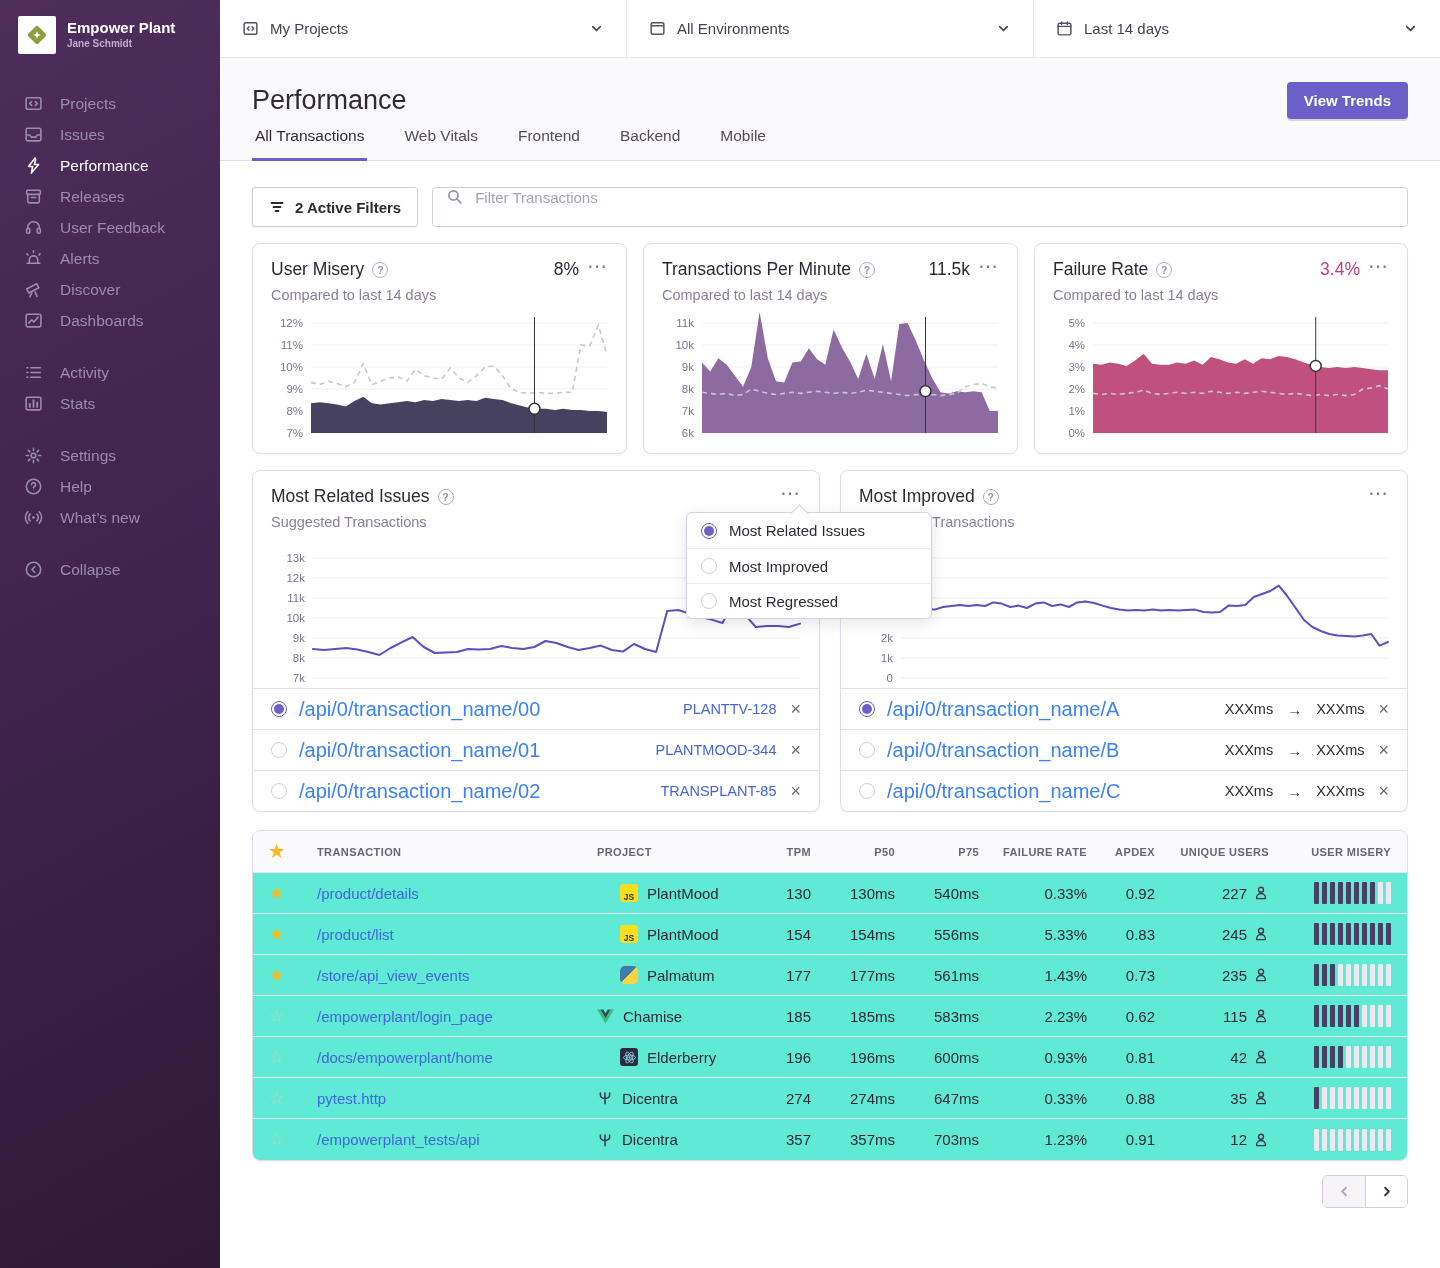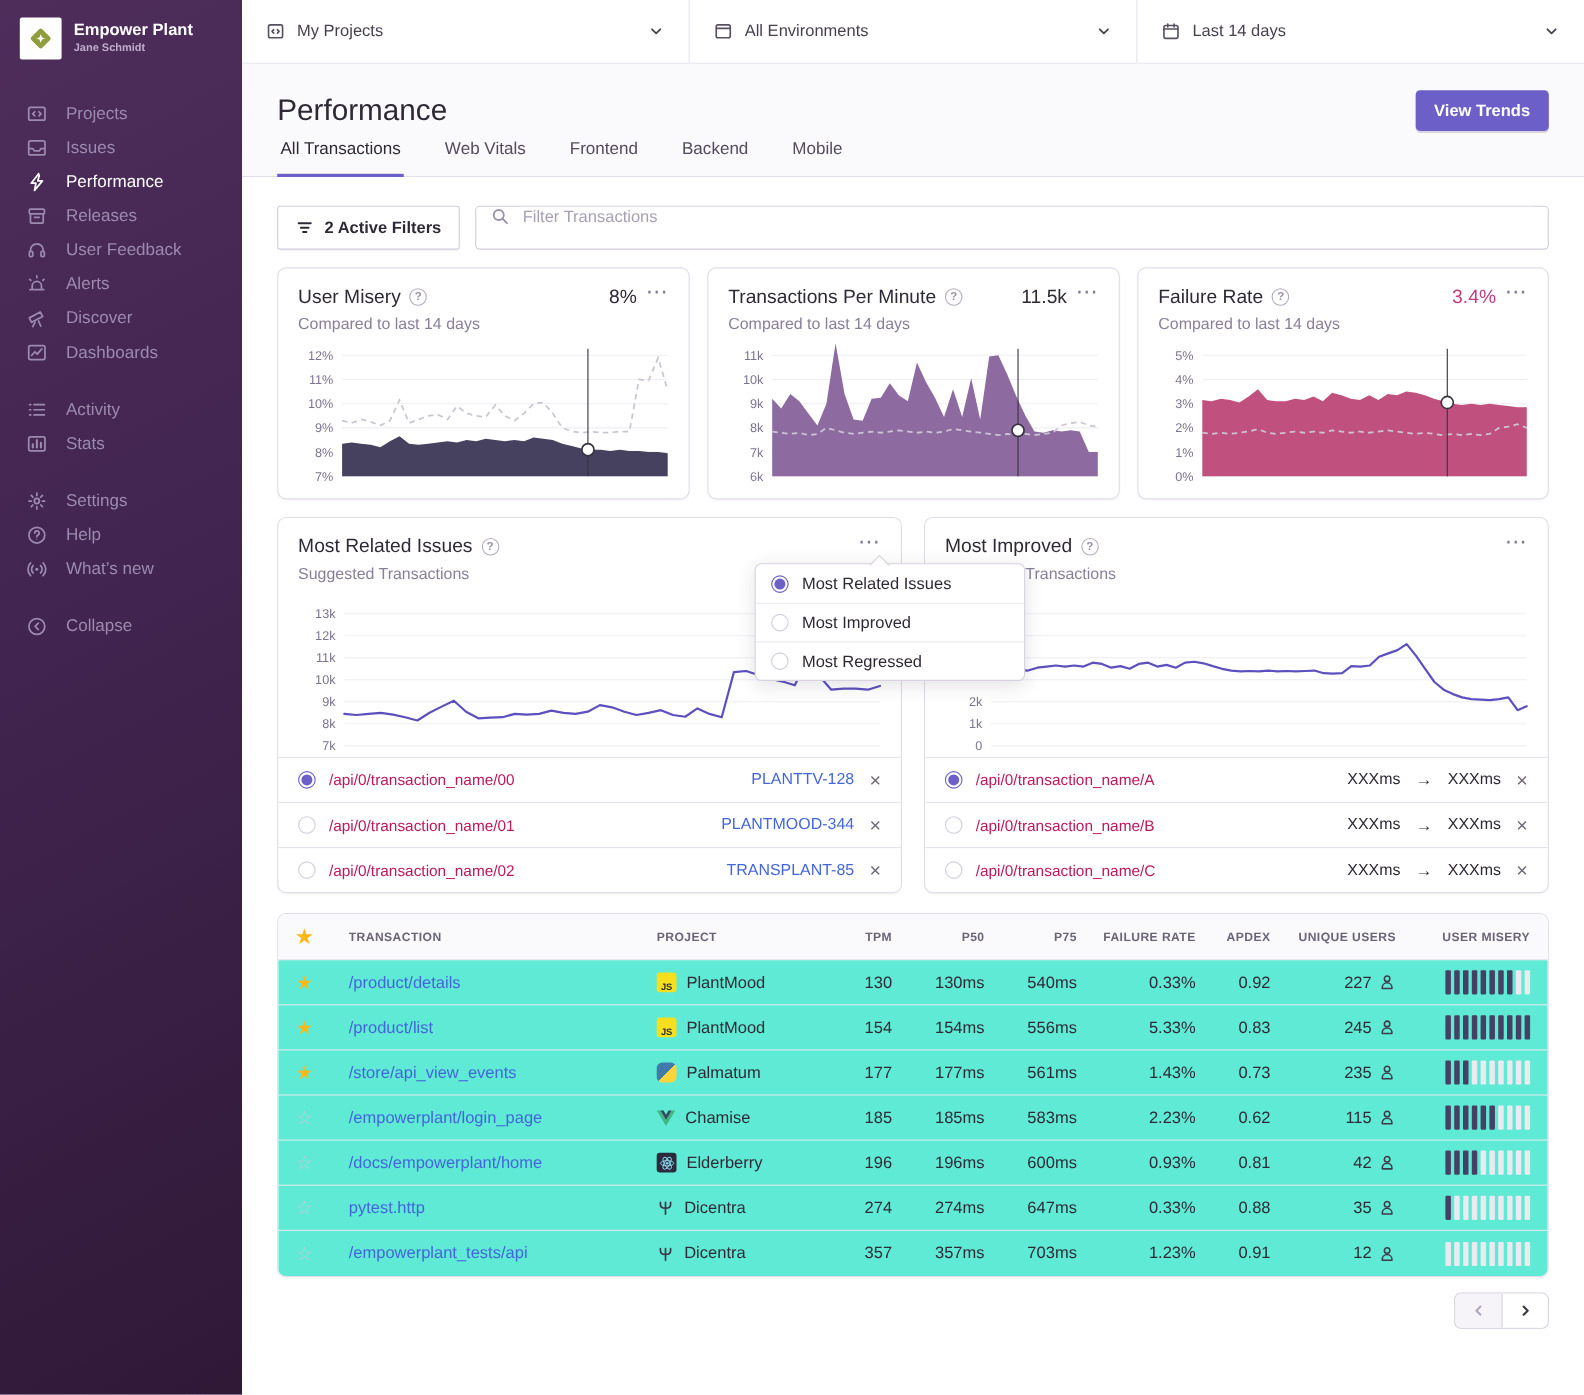--- a/index.html
+++ b/index.html
@@ -84,21 +84,21 @@
   .ccards { display:flex; gap:20px; margin-bottom:18px; position:relative; }
   .ccard { flex:1; background:#fff; border:1px solid #e2dce8; border-radius:8px; overflow:hidden;
     box-shadow:0 1px 2px rgba(60,50,70,0.04); }
   .ccard-pad { padding:15px 18px 0; }
   .ccard-head { display:flex; align-items:flex-start; gap:8px; }
   .ccard-title { font-size:17.5px; color:#2f2936; display:flex; align-items:center; gap:8px; }
   .ccard-head .ellipsis-icon { margin-left:auto; }
   .ccard-sub { font-size:14.5px; color:#8a7f99; margin-top:7px; }
   .bchart { height:150px; margin-top:8px; }
   .crow { display:flex; align-items:center; gap:12px; height:41px; padding:0 18px; border-top:1px solid #e7e1ec; }
-  .crow-link { color:#be185d; font-size:14px; text-decoration:none; cursor:pointer; }
+  .crow-link { color:#3b82f6; font-size:20px; text-decoration:none; cursor:pointer; }
   .crow-right { margin-left:auto; display:flex; align-items:center; gap:14px; }
   .issue-link { color:#4565db; font-size:14.5px; text-decoration:none; cursor:pointer; }
   .ms-val { font-size:14.5px; color:#2f2936; }
   .arrow-icon { color:#2f2936; font-size:15px; }
   .arrow-icon::before { content:"\2192"; }
   .close-icon { color:#6f6878; font-size:18px; line-height:1; cursor:pointer; background:none; border:none; padding:0; font-family:inherit; }
   .close-icon::before { content:"\00D7"; }
 
   .radio { width:16px; height:16px; border-radius:50%; border:1px solid #d3cbdd; background:#fff; flex:none;
     display:grid; place-items:center; cursor:pointer; }
@@ -121,21 +121,21 @@
     font-size:11px; font-weight:bold; color:#6b6377; letter-spacing:0.4px; }
   .t-row { height:41px; border-bottom:1px solid #edeaf1; font-size:15px; background:#5eead4; }
   .t-row:last-child { border-bottom:none; }
   .col-r { text-align:right; }
   .star { font-size:17px; color:#cfc7d8; cursor:pointer; }
   .star::before { content:"\2606"; }
   .star.filled { color:#fdb81b; }
   .star.filled::before { content:"\2605"; }
   .t-link { color:#4565db; text-decoration:none; cursor:pointer; font-size:15px; }
   .pcell { display:flex; align-items:center; gap:9px; }
-  .pi { width:18px; height:18px; border-radius:3px; flex:none; display:grid; place-items:center; }
+  .pi { width:18px; height:18px; border-radius:3px; flex:none; display:grid; place-items:center;margin-left:23px; }
   .pi-js { background:#f7df1e; color:#32322c; font-size:8.5px; font-weight:bold; align-items:end; }
   .pi-py { background:linear-gradient(135deg,#3f7cac 50%,#ffd43b 50%); border-radius:5px; }
   .pi-react { background:#2b2b3d; }
   .uu-cell { display:flex; align-items:center; justify-content:flex-end; gap:6px; }
   .bars { display:flex; gap:3px; justify-content:flex-end; }
   .bars span { width:5px; height:22px; background:#eceaf1; border-radius:1px; }
   .bars span.fill { background:#454064; }
 
   .pag-row { display:flex; justify-content:flex-end; padding:14px 0 22px; }
   .pg { display:flex; border:1px solid #d4ccdd; border-radius:6px; overflow:hidden; }

